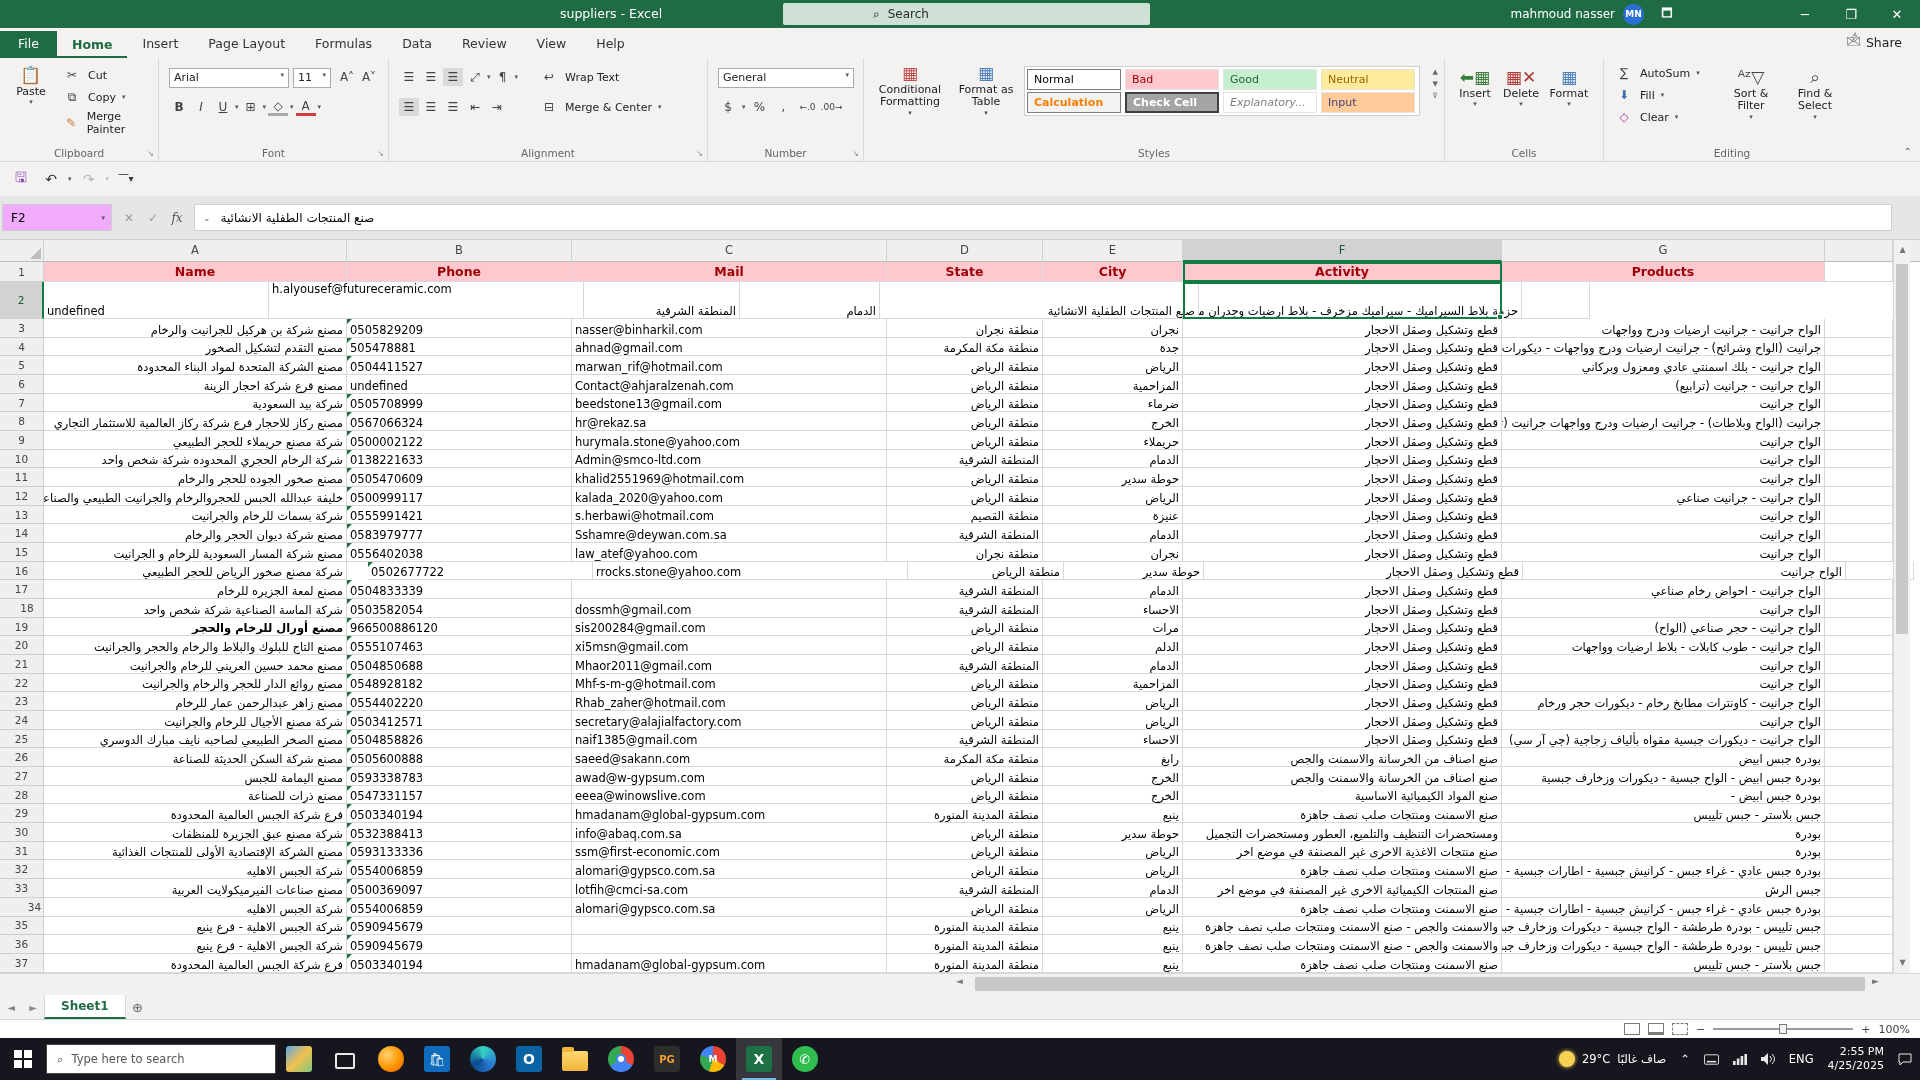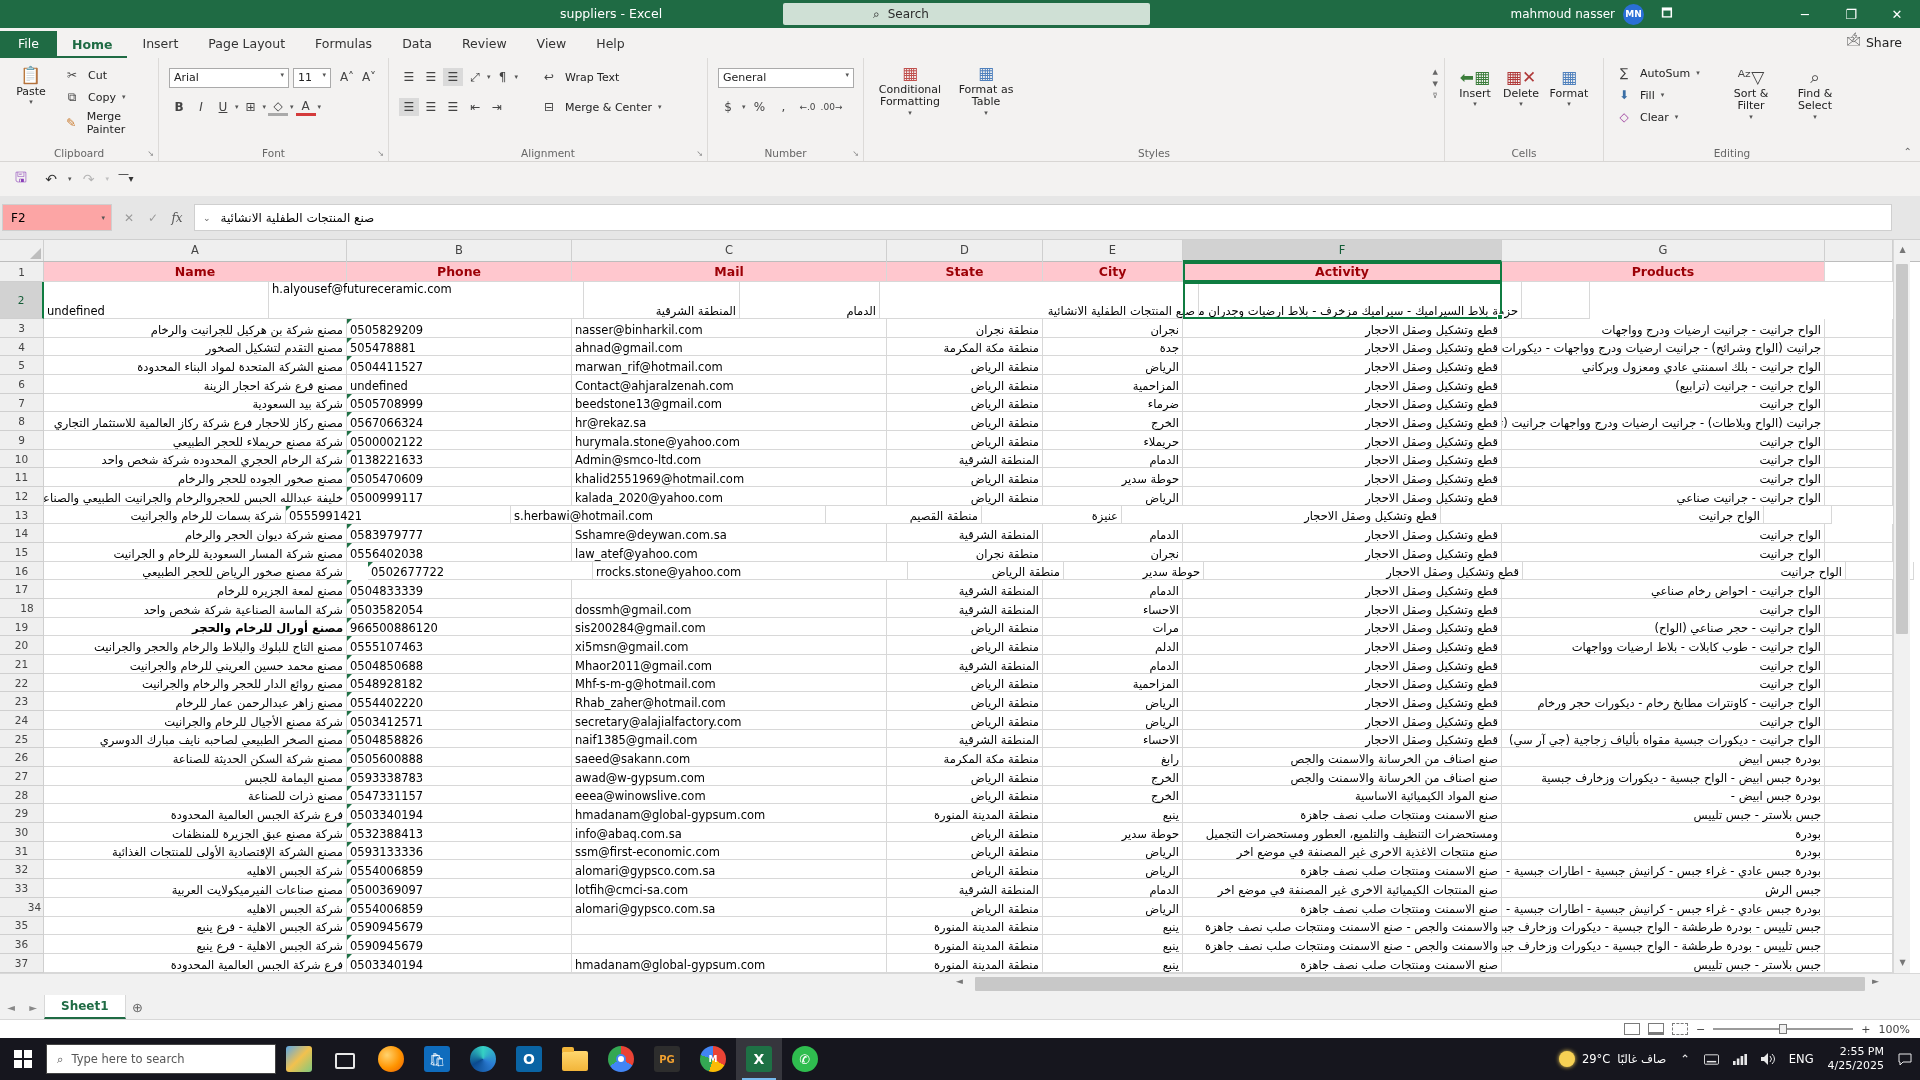--- a/index.html
+++ b/index.html
@@ -50,21 +50,21 @@
   .st-expl { background:#ffffff; color:#7f7f7f; font-style:italic; }
   .st-input { background:#ffcc99; color:#3f3f76; }
 
   
   #qat { left:0; top:162px; width:1920px; height:34px; background:#f3f2f1; display:flex; align-items:center; gap:4px; padding-left:8px; }
   .qbtn { width:26px; height:24px; display:flex; align-items:center; justify-content:center; font-size:14px; color:#333; }
 
   
   #fxrow { left:0; top:196px; width:1920px; height:44px; background:#e6e6e6; border-bottom:1px solid #cfcfcf;
     display:flex; align-items:center; padding:0 0 0 0; }
-  #namebox { width:110px; height:27px; background:#fca5a5; border:1px solid #cfcfcf; margin-left:2px;
+  #namebox { width:110px; height:27px; background:#f0abfc; border:1px solid #cfcfcf; margin-left:2px;
     font-size:12px; display:flex; align-items:center; padding-left:8px; position:relative; }
   #namebox .dd { position:absolute; right:6px; }
   #fxbtns { display:flex; align-items:center; height:27px; gap:2px; padding:0 6px; }
   .fxb { width:22px; text-align:center; color:#9a9a9a; font-size:12px; }
   .fxb.fx { color:#555; font-style:italic; font-family:"DejaVu Serif","Liberation Serif",serif; }
   #fxinput { flex:1; height:27px; background:#fff; border:1px solid #cfcfcf; margin-right:28px;
     display:flex; align-items:center; justify-content:flex-end; font-size:12px; direction:rtl; padding:0 8px; gap:10px; }
   #fxinput .chev { direction:ltr; color:#666; font-size:9px; }
 
   
@@ -274,20 +274,30 @@
       <div class="abs bigbtn" style="left:6px;top:6px;width:80px;">
         <span class="ricon" style="color:#c0504d">▦</span>
         <span>Conditional Formatting</span>
           <span class="dd">▾</span>
       </div>
       <div class="abs bigbtn" style="left:88px;top:6px;width:68px;">
         <span class="ricon" style="color:#4f81bd">▦</span>
         <span>Format as Table</span>
           <span class="dd">▾</span>
       </div>
+      <div class="abs" style="left:160px;top:8px;width:396px;background:#fff;border:1px solid #cfcfcf;display:grid;grid-template-columns:repeat(4,1fr);gap:2px;padding:2px;">
+          <div class="stylecell st-normal">Normal</div>
+          <div class="stylecell st-bad">Bad</div>
+          <div class="stylecell st-good">Good</div>
+          <div class="stylecell st-neutral">Neutral</div>
+          <div class="stylecell st-calc">Calculation</div>
+          <div class="stylecell st-check">Check Cell</div>
+          <div class="stylecell st-expl">Explanatory...</div>
+          <div class="stylecell st-input">Input</div>
+        </div>
       <div class="abs" style="right:6px;top:10px;display:flex;flex-direction:column;gap:4px;font-size:7px;color:#666;">
           <span>▲</span>
           <span>▼</span>
           <span>⊽</span>
         </div>
       <div class="glabel">Styles</div>
     </div>
 
     <div class="rgroup" style="left:1445px;width:159px;">
       <div class="abs bigbtn" style="left:8px;top:10px;width:44px;">
@@ -503,21 +513,21 @@
           <div class="cell ltr tri" style="width: 225px; height: 18.68px;">0500999117</div>
           <div class="cell ltr" style="width: 315px; height: 18.68px;">kalada_2020@yahoo.com</div>
           <div class="cell ar" style="width: 156px; height: 18.68px;">منطقة الرياض</div>
           <div class="cell ar" style="width: 140px; height: 18.68px;">الرياض</div>
           <div class="cell ar" style="width: 319px; height: 18.68px;">قطع وتشكيل وصقل الاحجار</div>
           <div class="cell ar" style="width: 323px; height: 18.68px;">الواح جرانيت - جرانيت صناعي</div>
           <div class="cell ltr" style="width: 68px; height: 18.68px;"></div>
         </div>
         <div class="grow">
           <div class="rh" style="height: 18.68px;">13</div>
-          <div class="cell ar" style="width: 242px; height: 18.68px; text-align: right;">شركة بسمات للرخام والجرانيت</div>
+          <div class="cell ar" style="width: 303px; height: 18.68px; text-align: right;">شركة بسمات للرخام والجرانيت</div>
           <div class="cell ltr tri" style="width: 225px; height: 18.68px;">0555991421</div>
           <div class="cell ltr" style="width: 315px; height: 18.68px;">s.herbawi@hotmail.com</div>
           <div class="cell ar" style="width: 156px; height: 18.68px;">منطقة القصيم</div>
           <div class="cell ar" style="width: 140px; height: 18.68px;">عنيزة</div>
           <div class="cell ar" style="width: 319px; height: 18.68px;">قطع وتشكيل وصقل الاحجار</div>
           <div class="cell ar" style="width: 323px; height: 18.68px;">الواح جرانيت</div>
           <div class="cell ltr" style="width: 68px; height: 18.68px;"></div>
         </div>
         <div class="grow">
           <div class="rh" style="height: 18.68px;">14</div>

